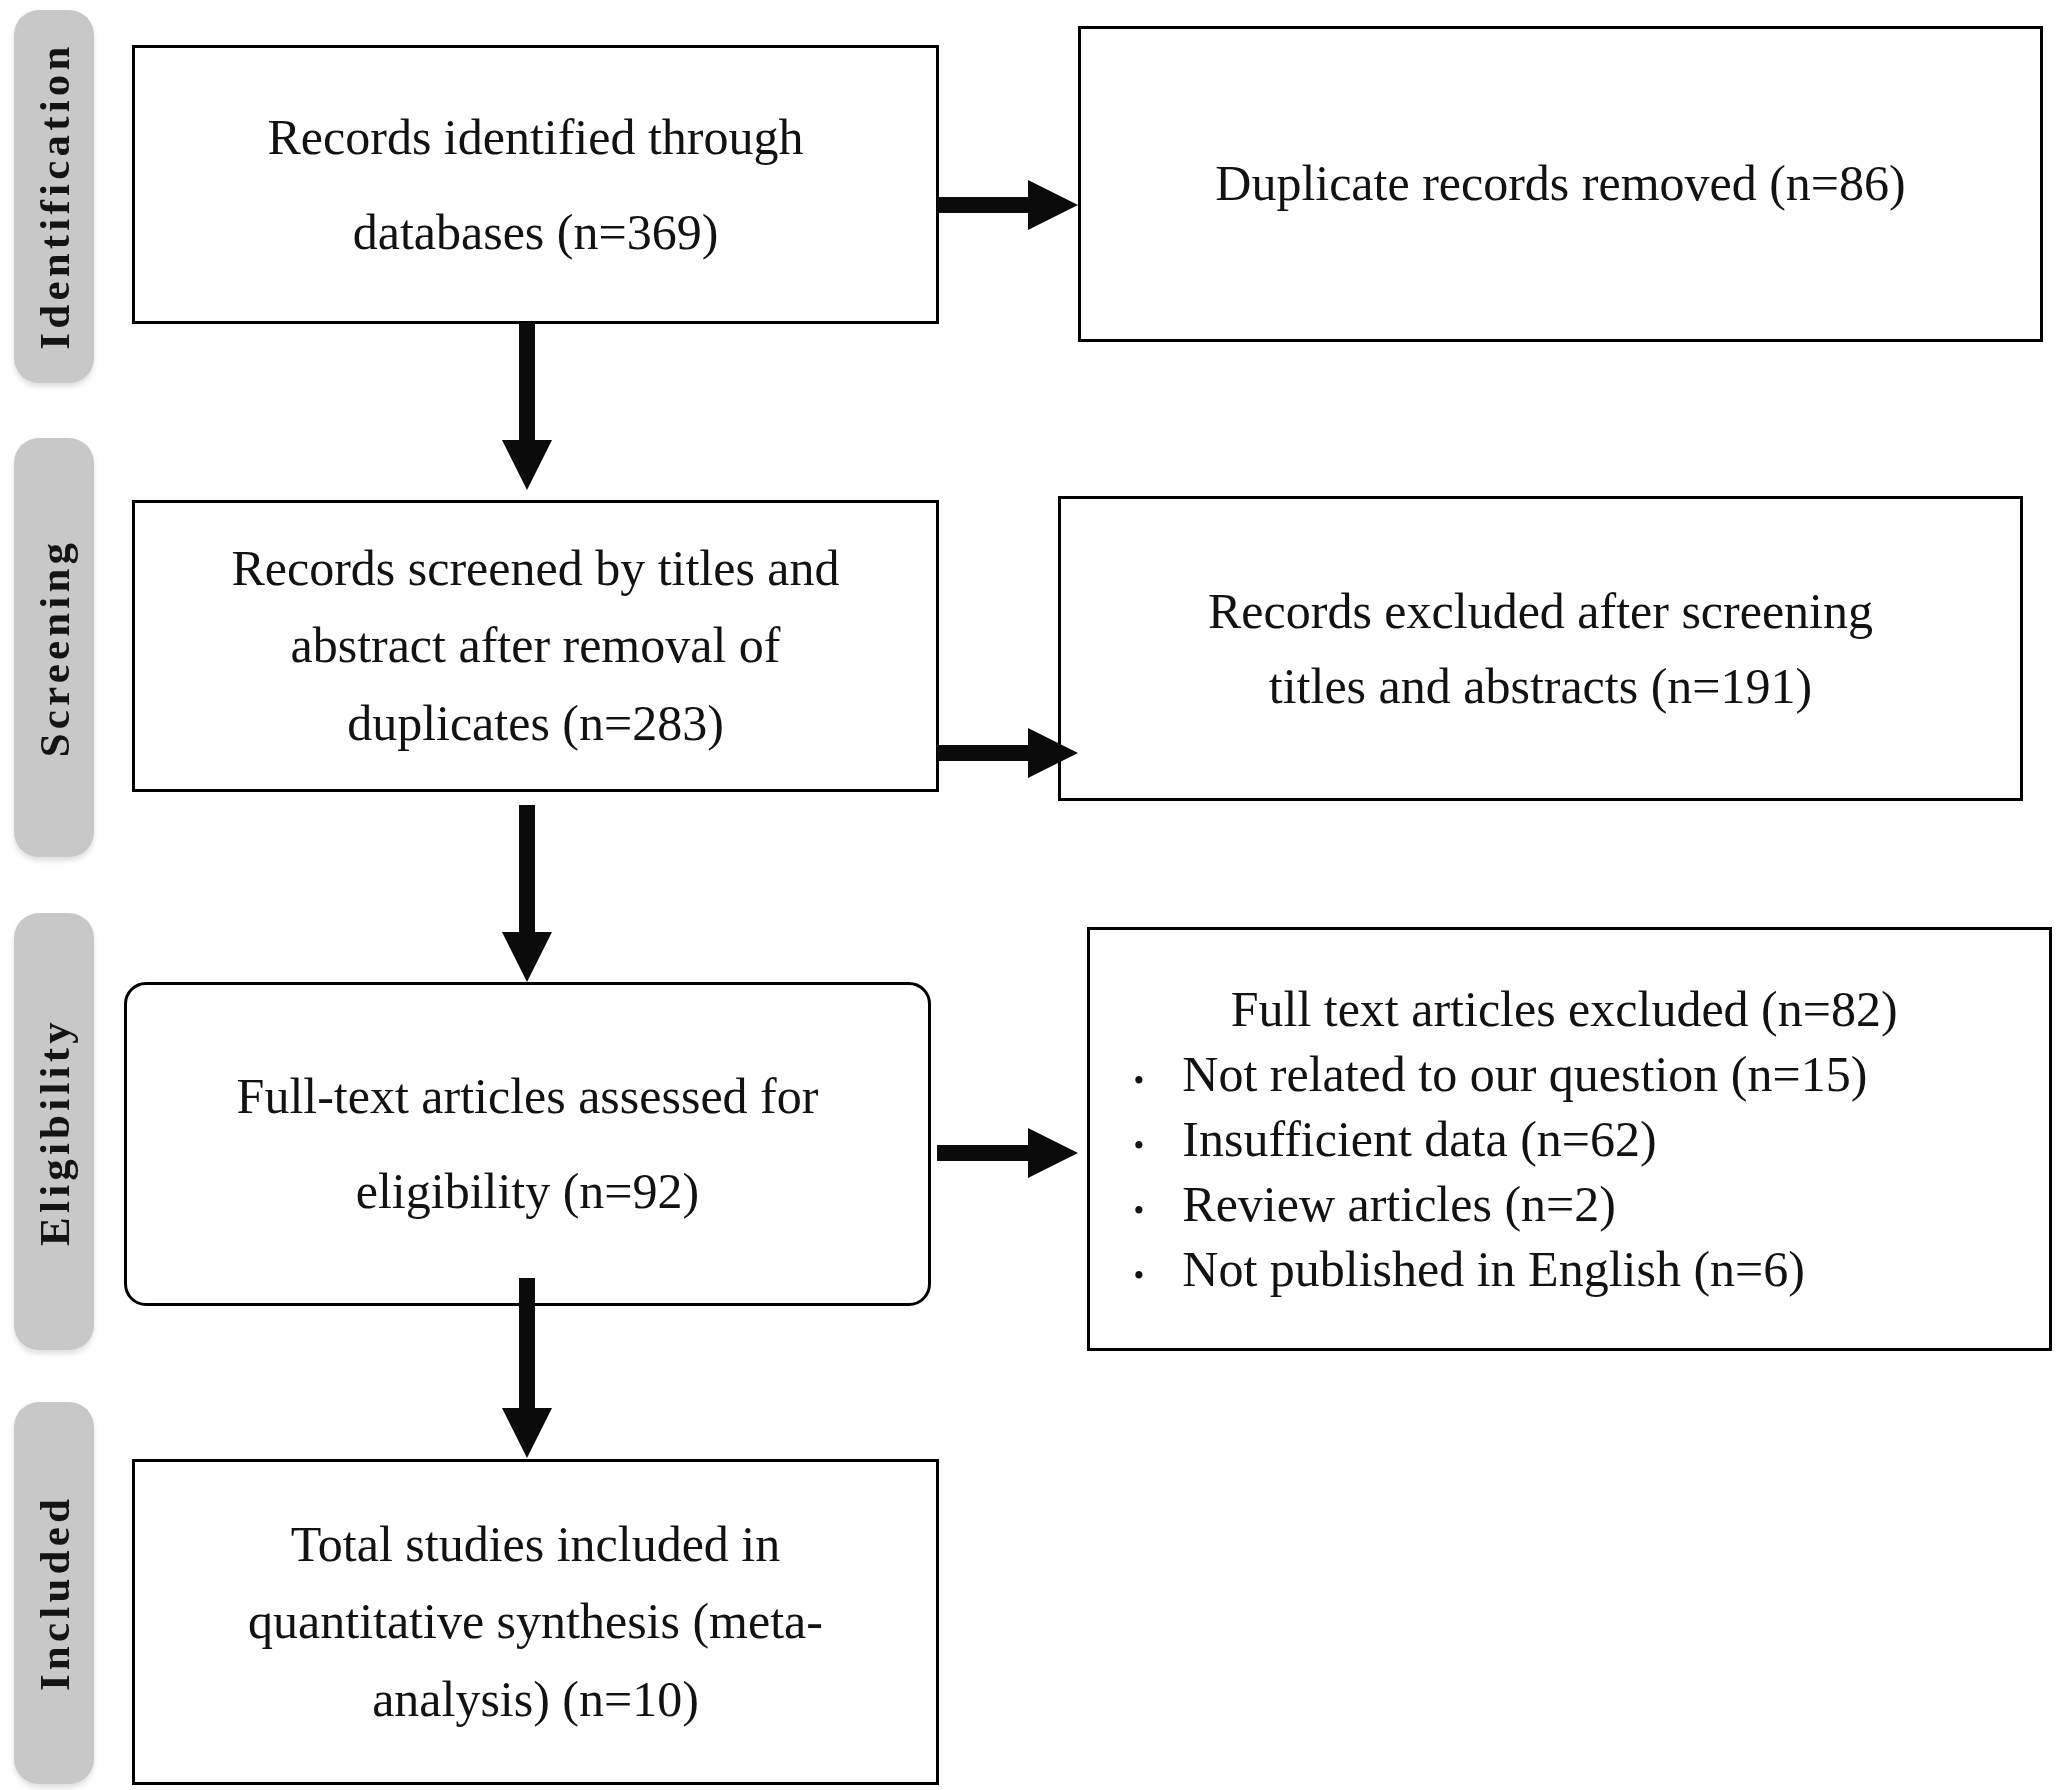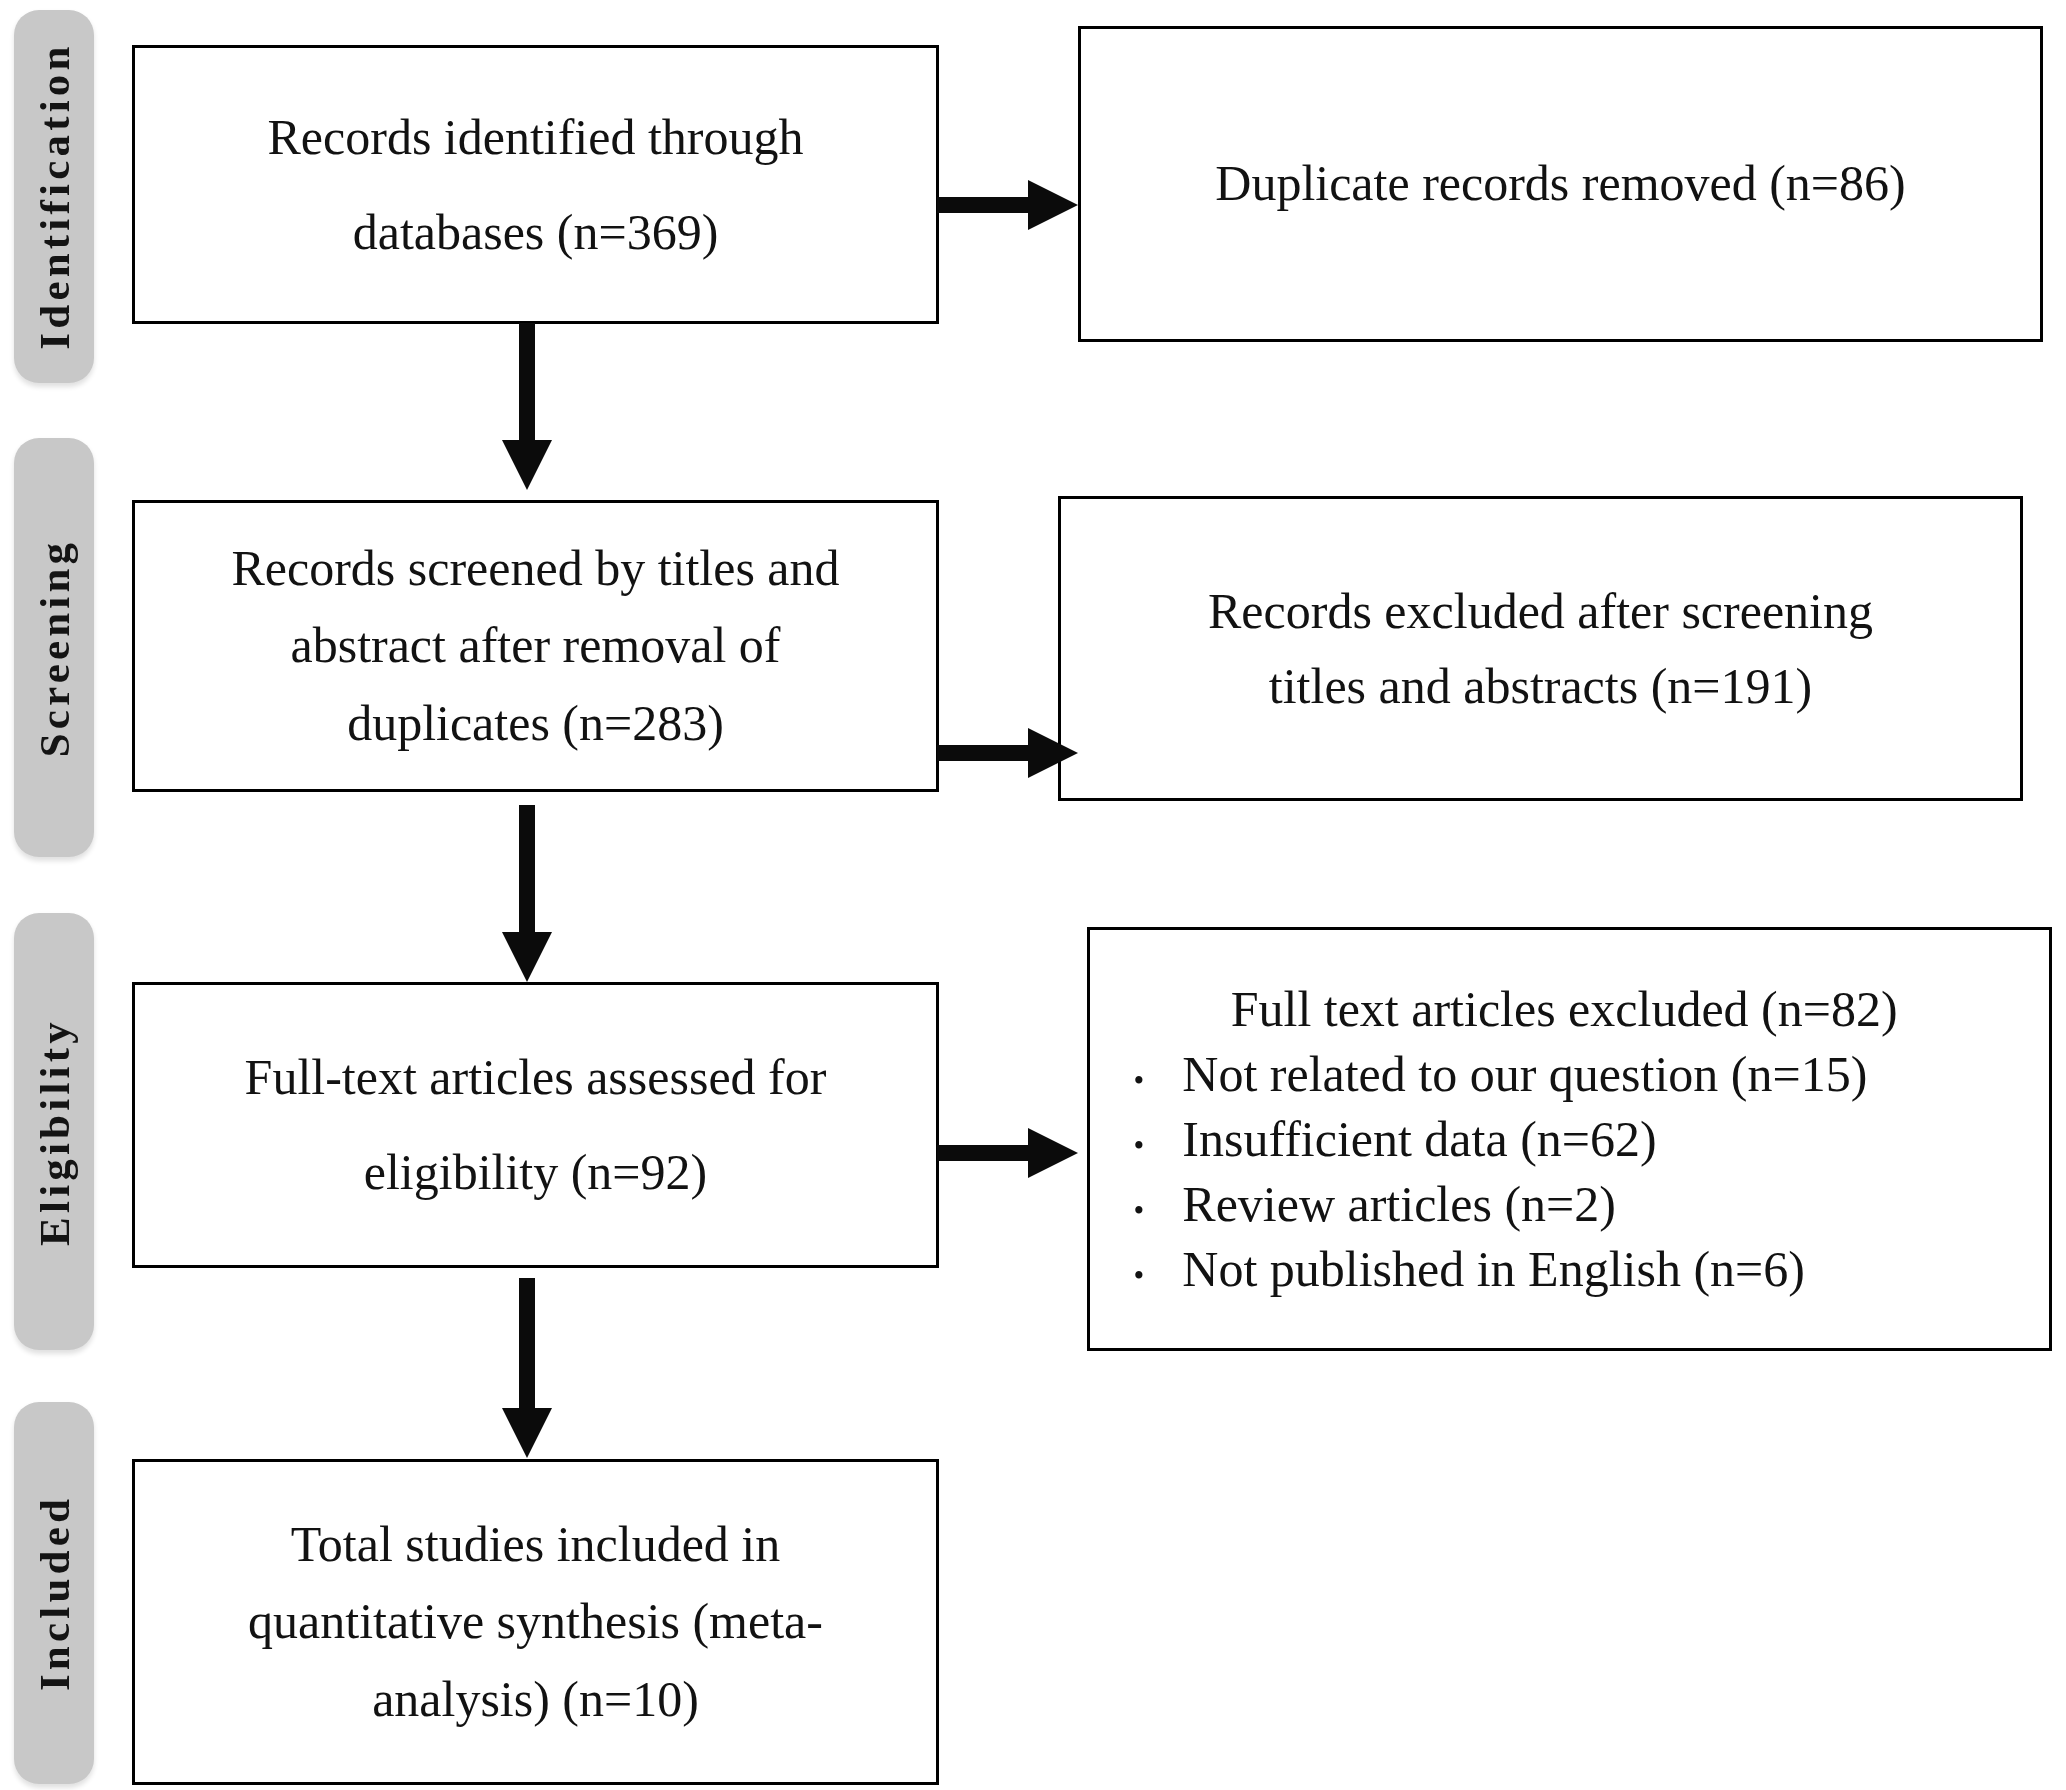--- a/index.html
+++ b/index.html
@@ -53,21 +53,21 @@
   }
   .flowbox .lines { white-space: pre-line; width: 100%; }
   .sp-wide { line-height: 1.9; }
   .sp-med  { line-height: 1.55; }
   .sp-tight{ line-height: 1.5; }
 
   #box-identified        { left: 132px;  top: 45px;   width: 807px; height: 279px; }
   #box-dup-removed       { left: 1078px; top: 26px;   width: 965px; height: 316px; }
   #box-screened          { left: 132px;  top: 490px;  width: 807px; height: 292px; margin-top: 10px; }
   #box-excluded-screen   { left: 1058px; top: 496px;  width: 965px; height: 305px; }
-  #box-fulltext-assessed { left: 132px;  top: 982px; width: 807px; height: 286px; }
+  #box-fulltext-assessed { left: 124px;  top: 982px; width: 807px; height: 324px; border-radius: 22px; }
   #box-fulltext-excluded { left: 1078px; top: 927px; width: 965px; height: 424px;
                            flex-direction: column; justify-content: center;
                            line-height: 1.3; padding: 10.5px 16px 10.5px 5.3px; margin-left: 9px; }
   #box-included-total    { left: 132px;  top: 1459px; width: 807px; height: 326px; font-family: Liberation Serif, serif; }
 
   
   .excl-title { width: 100%; text-align: center; }
   .bullet-row { display: flex; width: 100%; align-items: baseline; text-align: left; }
   .bullet-marker { width: 87px; text-align: center; font-size: 30.5px; flex: 0 0 auto; }
   .bullet-text { flex: 1; }

